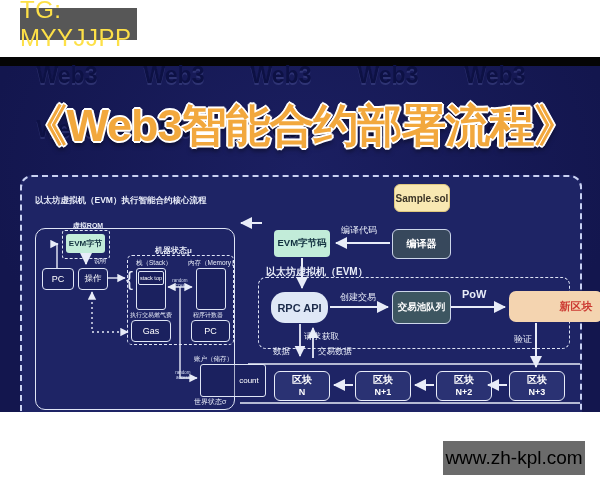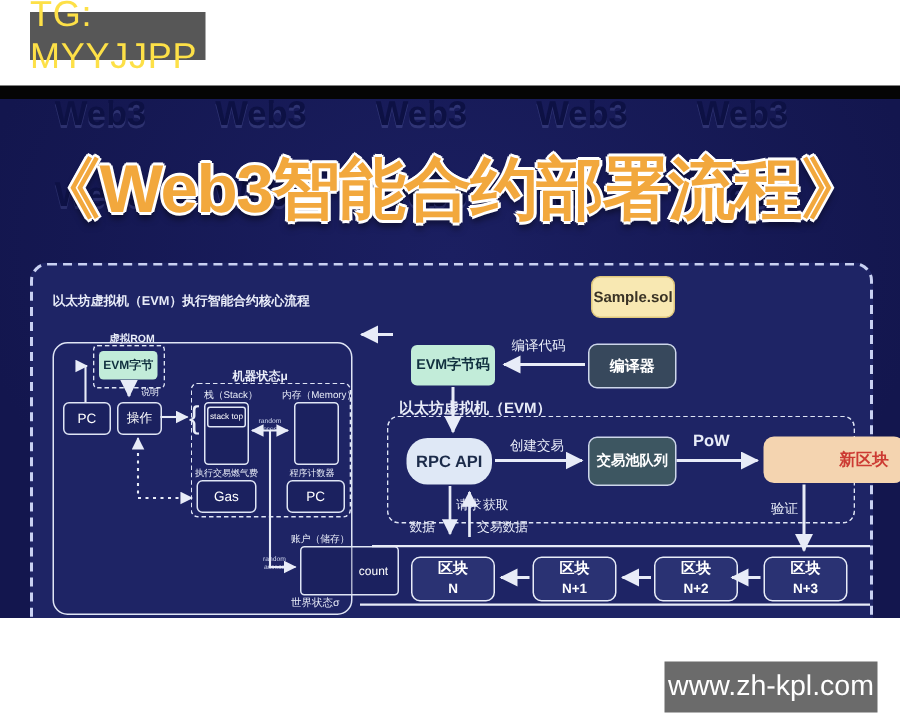--- a/index.html
+++ b/index.html
@@ -6,21 +6,21 @@
   .stage{position:relative;width:600px;height:480px;background:#ffffff;overflow:hidden;
          font-family:"Liberation Sans",sans-serif;}
   .abs{position:absolute;}
   
   .black-bar{left:0;top:57px;width:600px;height:9px;background:#050505;z-index:1;}
   .navy{left:0;top:66px;width:600px;height:346px;background:radial-gradient(ellipse at 50% 30%,#1b1f61 0%,#13164e 75%);z-index:0;}
   .white-strip{left:0;top:412px;width:600px;height:68px;background:#ffffff;z-index:5;}
   
   .tg-box{left:20px;top:8px;width:117px;height:32px;background:#575757;color:#fde047;
           display:flex;align-items:center;justify-content:center;font-size:24px;letter-spacing:.5px;z-index:6;}
-  .www-box{left:443px;top:441px;width:142px;height:34px;background:#6b6b6b;color:#ffffff;
+  .www-box{left:443px;top:441px;width:142px;height:34px;background:#6b6b6b;color:#000000;
            display:flex;align-items:center;justify-content:center;font-size:19px;z-index:6;}
   
   .wm{width:90px;text-align:center;font-size:23px;font-weight:bold;color:#0d1144;
       text-shadow:0 2px 0 rgba(130,140,215,0.22);z-index:1;}
   .wm2{opacity:.85;}
   
   .title{left:0;top:97px;width:600px;text-align:center;font-size:45px;line-height:58px;font-weight:800;
          color:#f2a83d;z-index:2;letter-spacing:-1px;
          text-shadow:-2px 0 0 #fff,2px 0 0 #fff,0 -2px 0 #fff,0 2px 0 #fff,
                      -1px -1px 0 #fff,1px -1px 0 #fff,-1px 1px 0 #fff,1px 1px 0 #fff,

